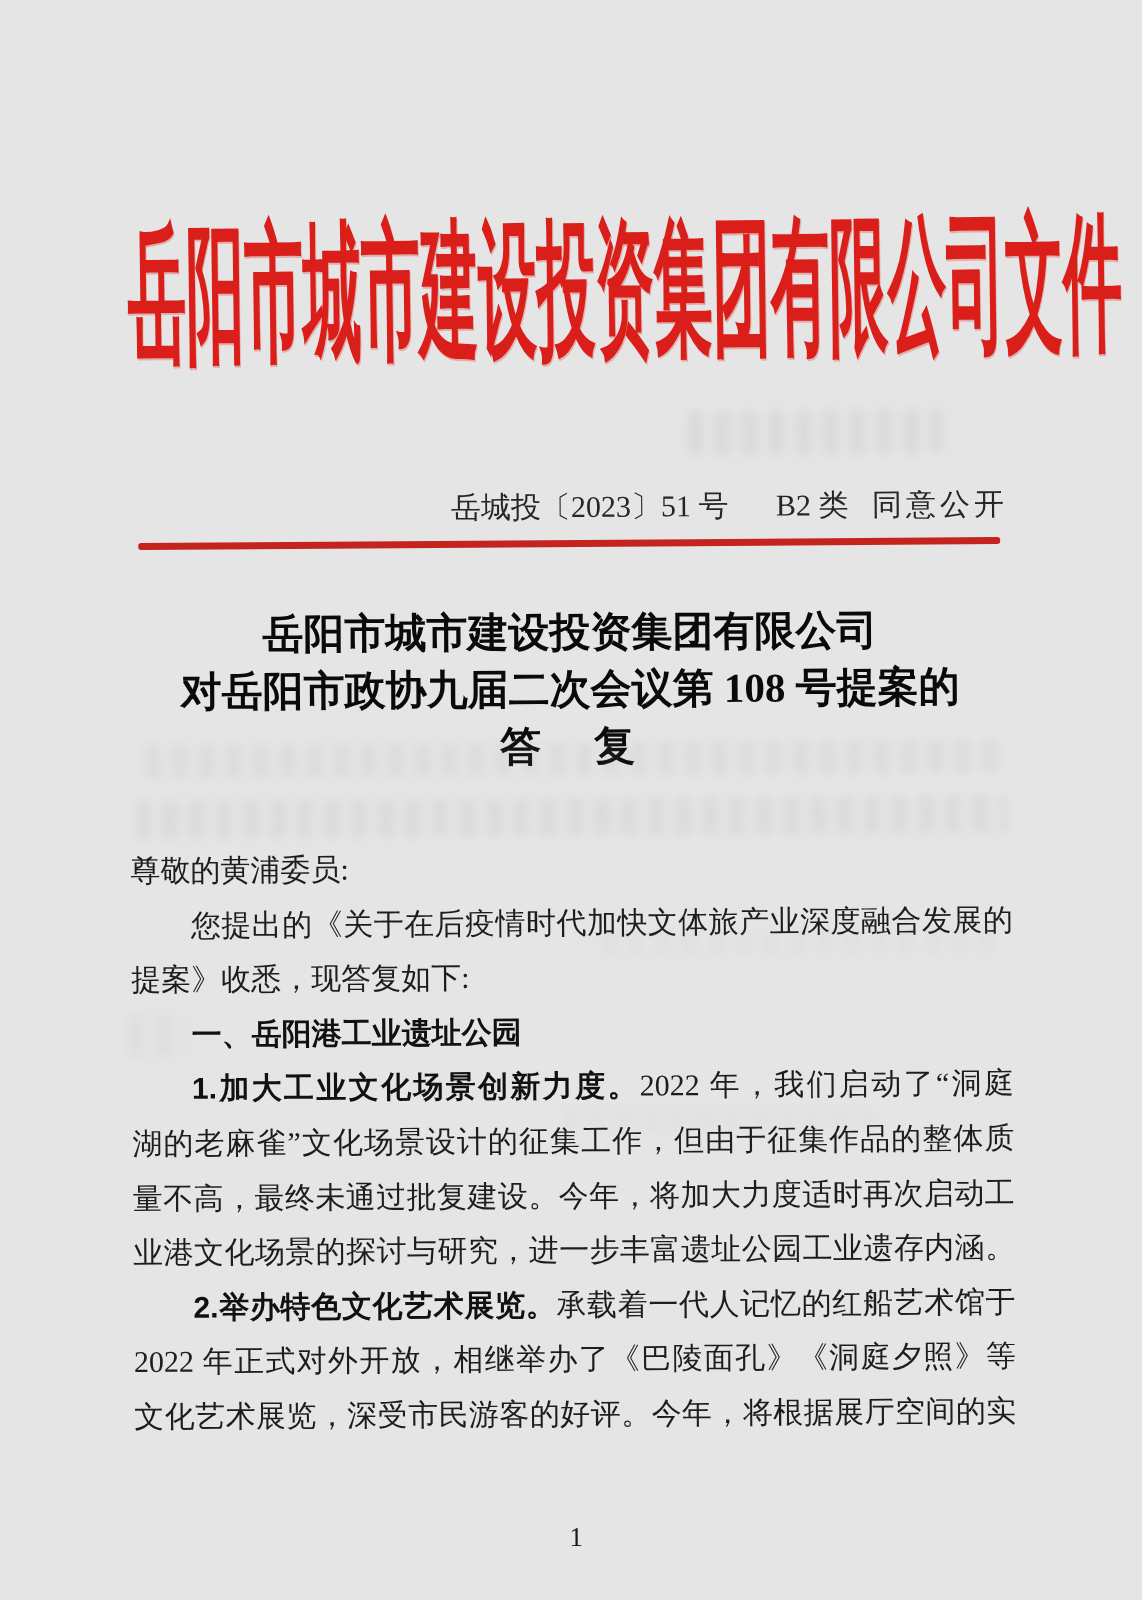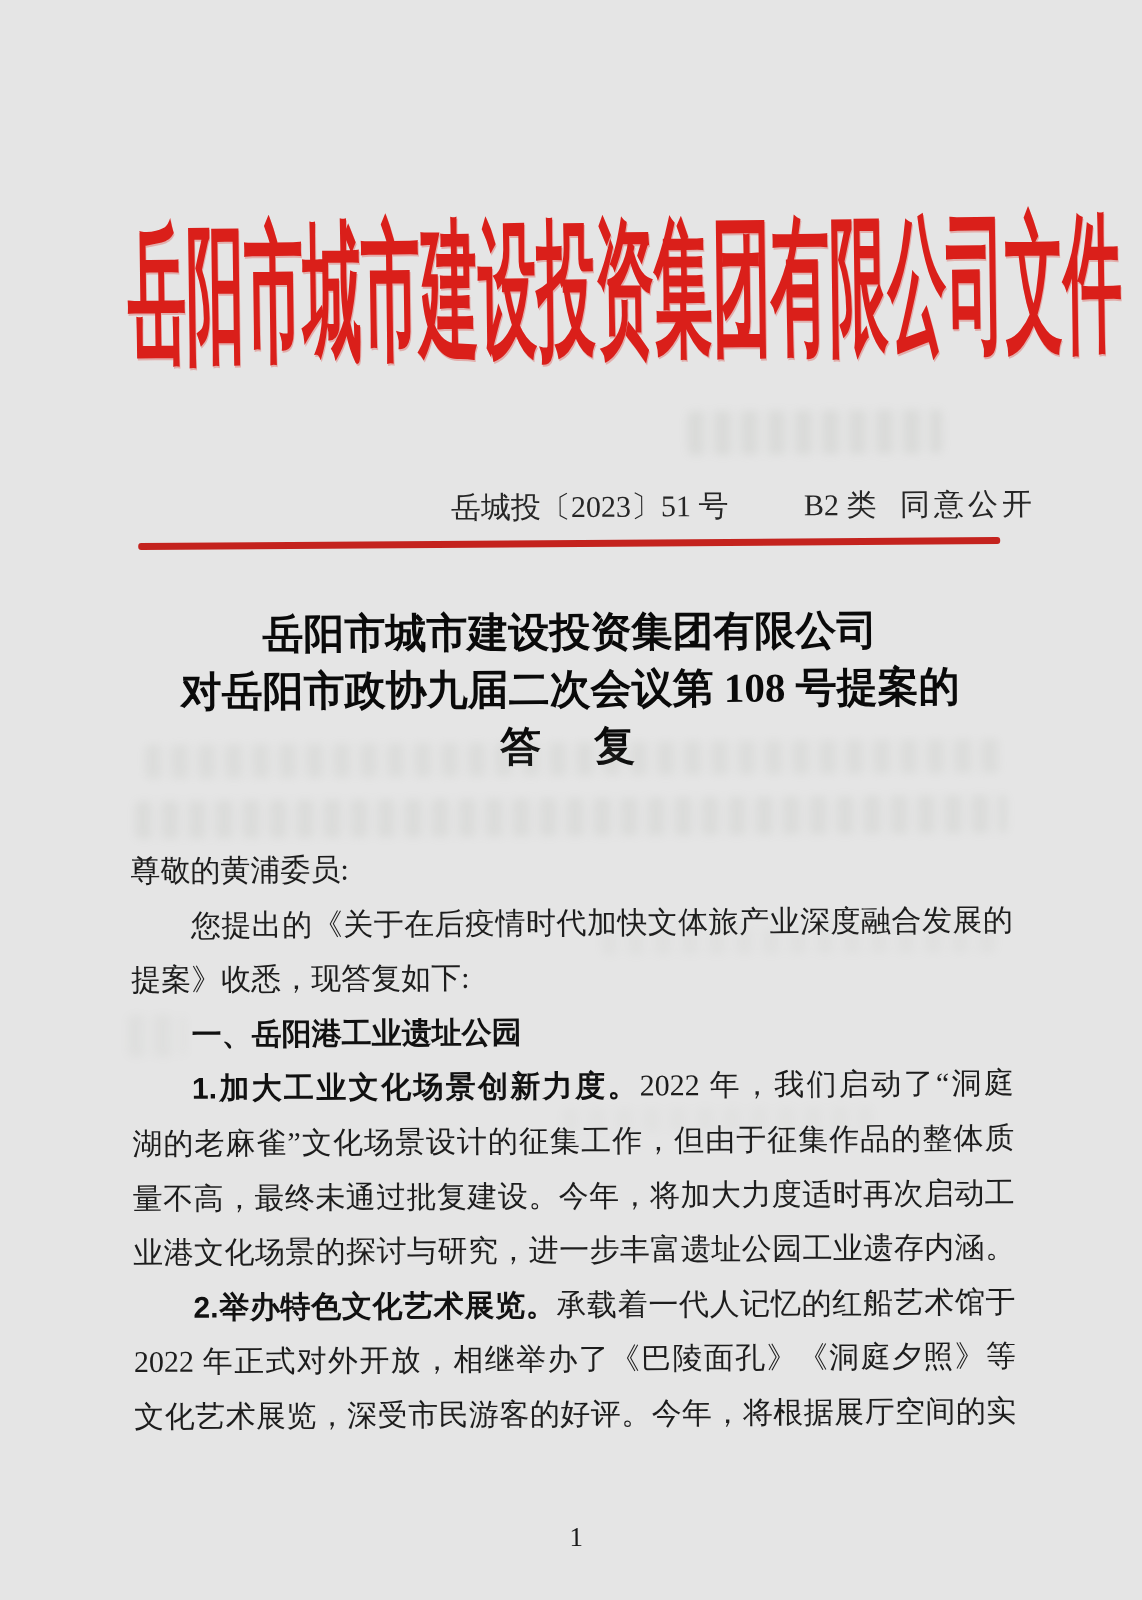--- a/index.html
+++ b/index.html
@@ -49,21 +49,21 @@
   
   .docmeta {
     position: absolute;
     top: 490px;
     left: 453px;
     font-size: 30px;
     line-height: 34px;
     color: #262626;
     white-space: nowrap;
   }
-  .docmeta .seg-class { margin-left: 68px; text-align: center; }
+  .docmeta .seg-class { margin-left: 40px; text-align: center; }
   .docmeta .seg-open { margin-left: 16px; letter-spacing: 4px; }
 
   
   .red-rule {
     position: absolute;
     top: 540px;
     left: 140px;
     width: 862px;
     height: 7px;
     background: #c4231e;

